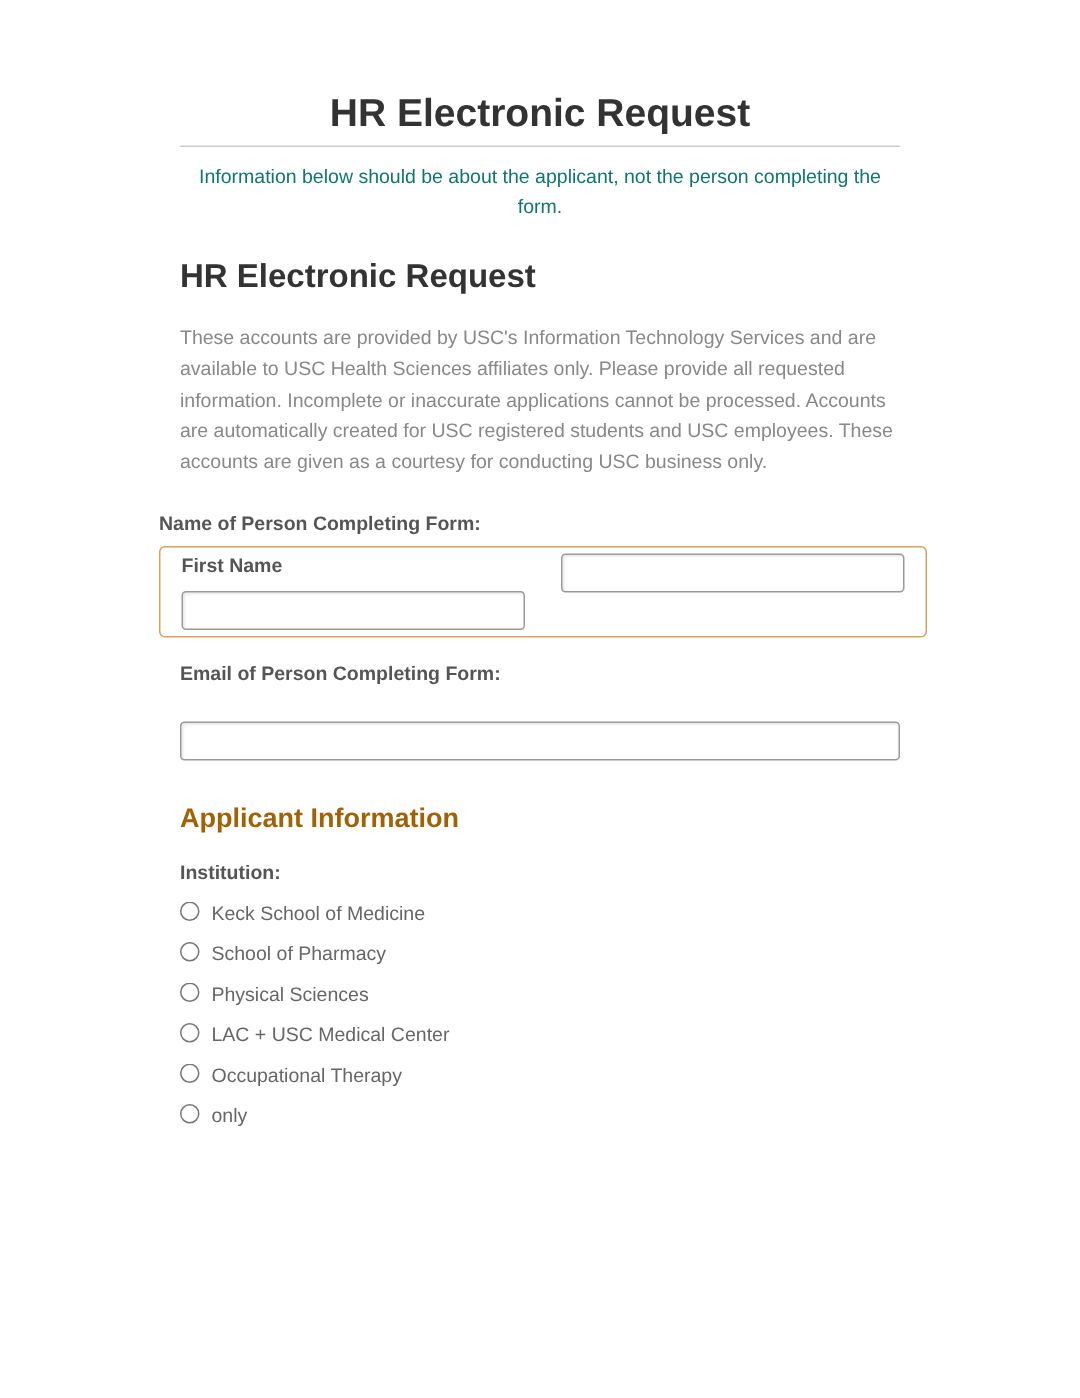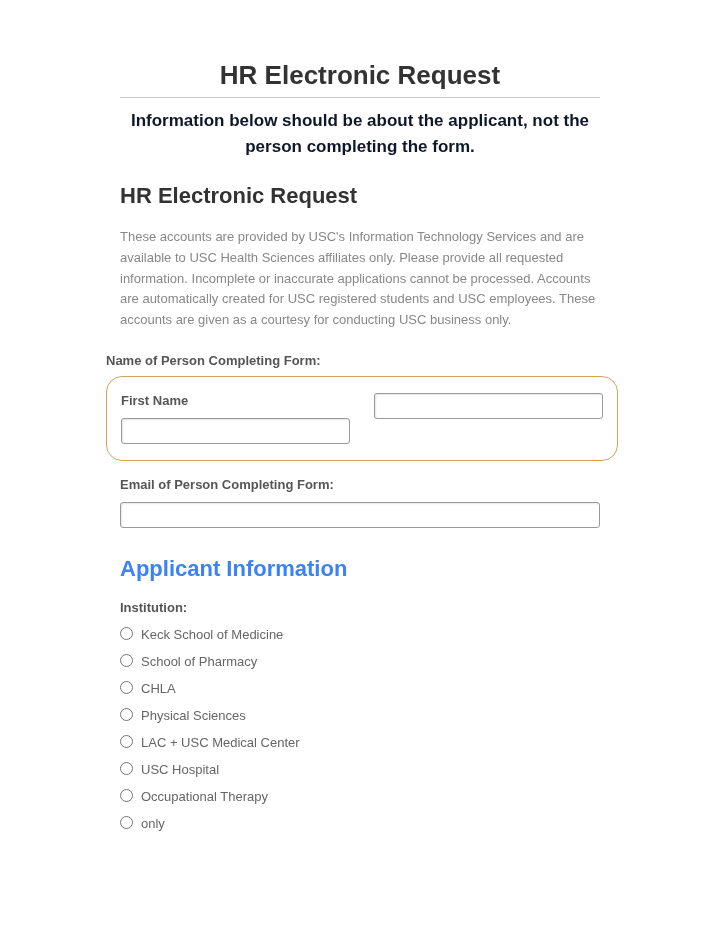--- a/index.html
+++ b/index.html
@@ -20,58 +20,57 @@
       text-align: center;
       color: #333;
       margin-bottom: 6px;
     }
     .title-divider {
       border: none;
       border-top: 1px solid #ccc;
       margin-bottom: 10px;
     }
     .subtitle {
-      font-size: 17px;
+      font-size: 13px;
       text-align: center;
-      color: #0f172a;
+      color: #0f766e;
       margin-bottom: 24px;
       line-height: 1.5;
-      font-weight: bold;
     }
     .section-title {
       font-size: 22px;
       font-weight: bold;
       color: #333;
       margin-bottom: 18px;
     }
     .section-title-small {
-      font-size: 22px;
+      font-size: 18px;
       font-weight: bold;
-      color: #3b82f6;
+      color: #a16207;
       margin-top: 28px;
       margin-bottom: 18px;
     }
     .description {
       font-size: 13px;
       color: #888;
       line-height: 1.6;
       margin-bottom: 22px;
     }
     .field-label {
       font-size: 13px;
       font-weight: bold;
       color: #555;
       margin-bottom: 8px;
       display: block;
       margin-left: -14px;
     }
     .name-box {
       border: 1px solid #d4a15e;
-      border-radius: 16px;
-      padding: 16px 14px;
+      border-radius: 4px;
+      padding: 4px 14px;
       display: flex;
       gap: 24px;
       margin-bottom: 16px;
       margin-left: -14px;
       margin-right: -18px;
     }
     .name-col {
       flex: 1;
     }
     .input-label {
@@ -91,21 +90,21 @@
       padding: 0 6px;
       font-size: 13px;
     }
     .email-section {
       margin-bottom: 8px;
     }
     .email-label {
       font-size: 13px;
       font-weight: bold;
       color: #555;
-      margin-bottom: 10px;
+      margin-bottom: 25px;
       display: block;
     }
     .email-input {
       width: 100%;
       height: 26px;
       border: 1px solid #999;
       border-radius: 3px;
       background: #fff;
       box-shadow: inset 1px 1px 2px rgba(0,0,0,0.1);
       padding: 0 6px;
@@ -174,33 +173,25 @@
   <div class="radio-item">
     <input type="radio" name="institution" class="radio-input" style="">
     <label class="radio-label">Keck School of Medicine</label>
   </div>
   <div class="radio-item">
     <input type="radio" name="institution" class="radio-input" style="">
     <label class="radio-label">School of Pharmacy</label>
   </div>
   <div class="radio-item">
     <input type="radio" name="institution" class="radio-input" style="">
-    <label class="radio-label">CHLA</label>
-  </div>
-  <div class="radio-item">
-    <input type="radio" name="institution" class="radio-input" style="">
     <label class="radio-label">Physical Sciences</label>
   </div>
   <div class="radio-item">
     <input type="radio" name="institution" class="radio-input" style="">
     <label class="radio-label">LAC + USC Medical Center</label>
-  </div>
-  <div class="radio-item">
-    <input type="radio" name="institution" class="radio-input" style="">
-    <label class="radio-label">USC Hospital</label>
   </div>
   <div class="radio-item">
     <input type="radio" name="institution" class="radio-input" style="">
     <label class="radio-label">Occupational Therapy</label>
   </div>
   <div class="radio-item">
     <input type="radio" name="institution" class="radio-input" style="">
     <label class="radio-label">only</label>
   </div>
 </div>

